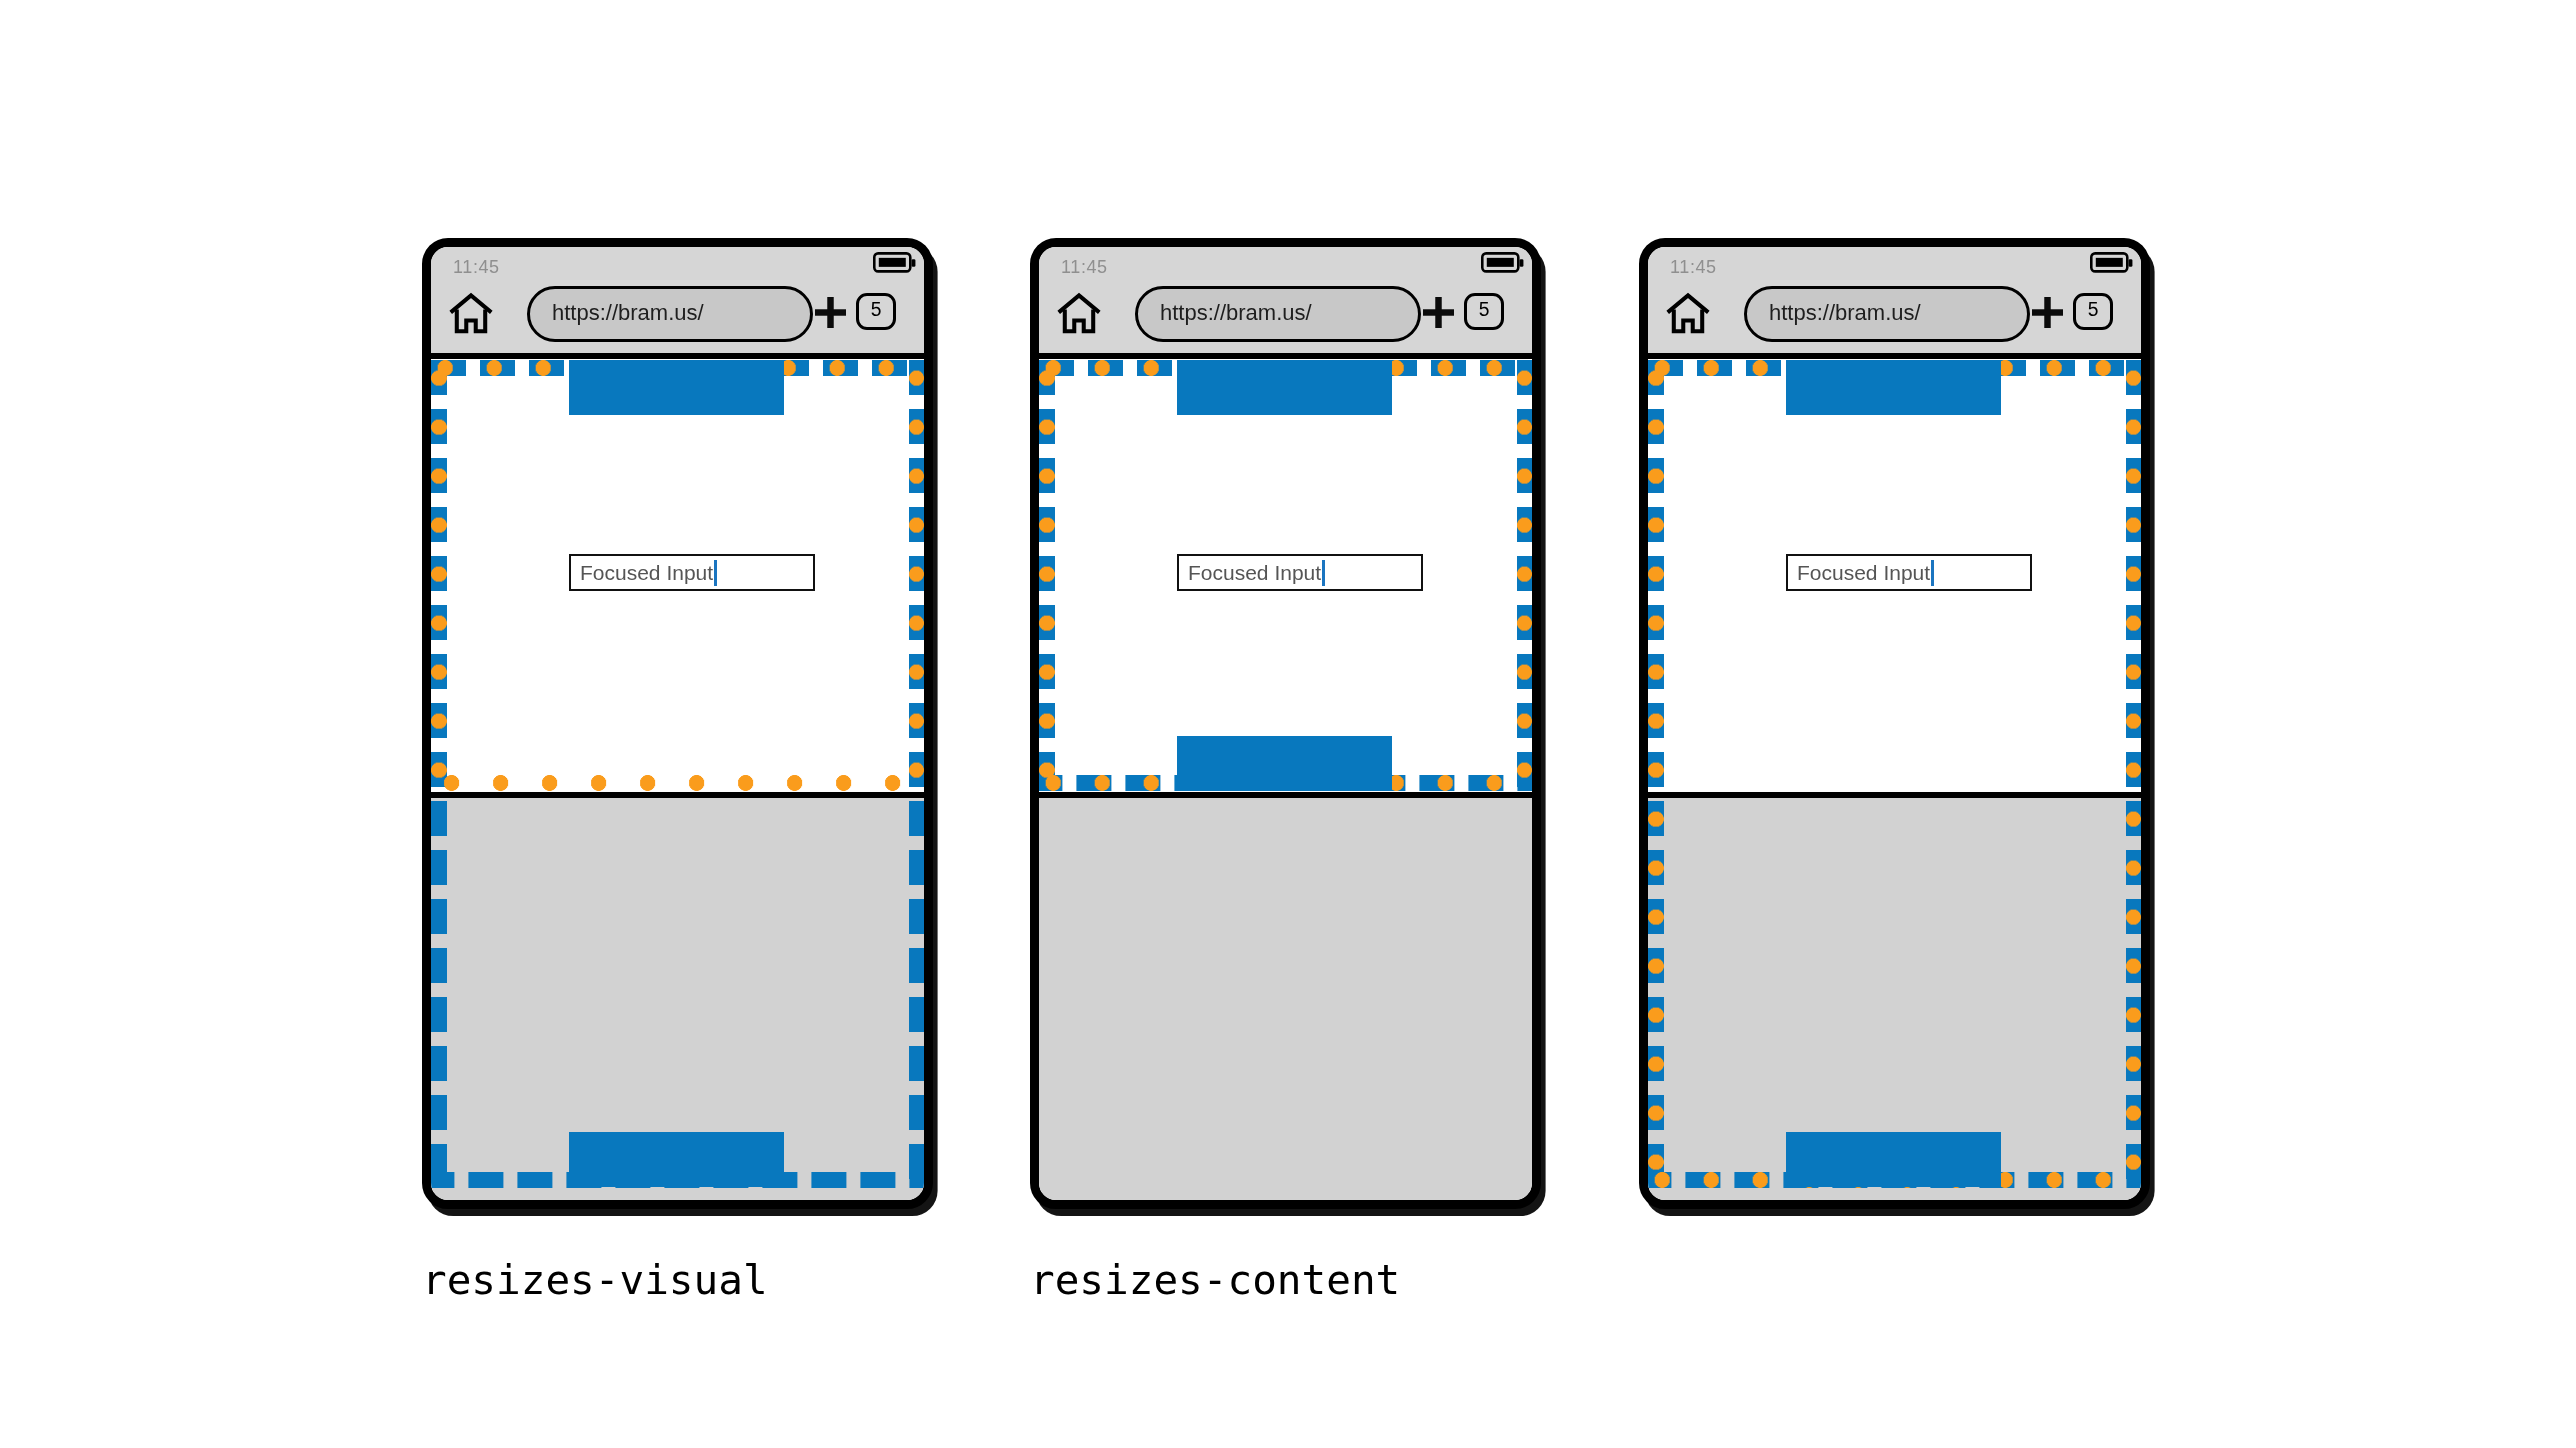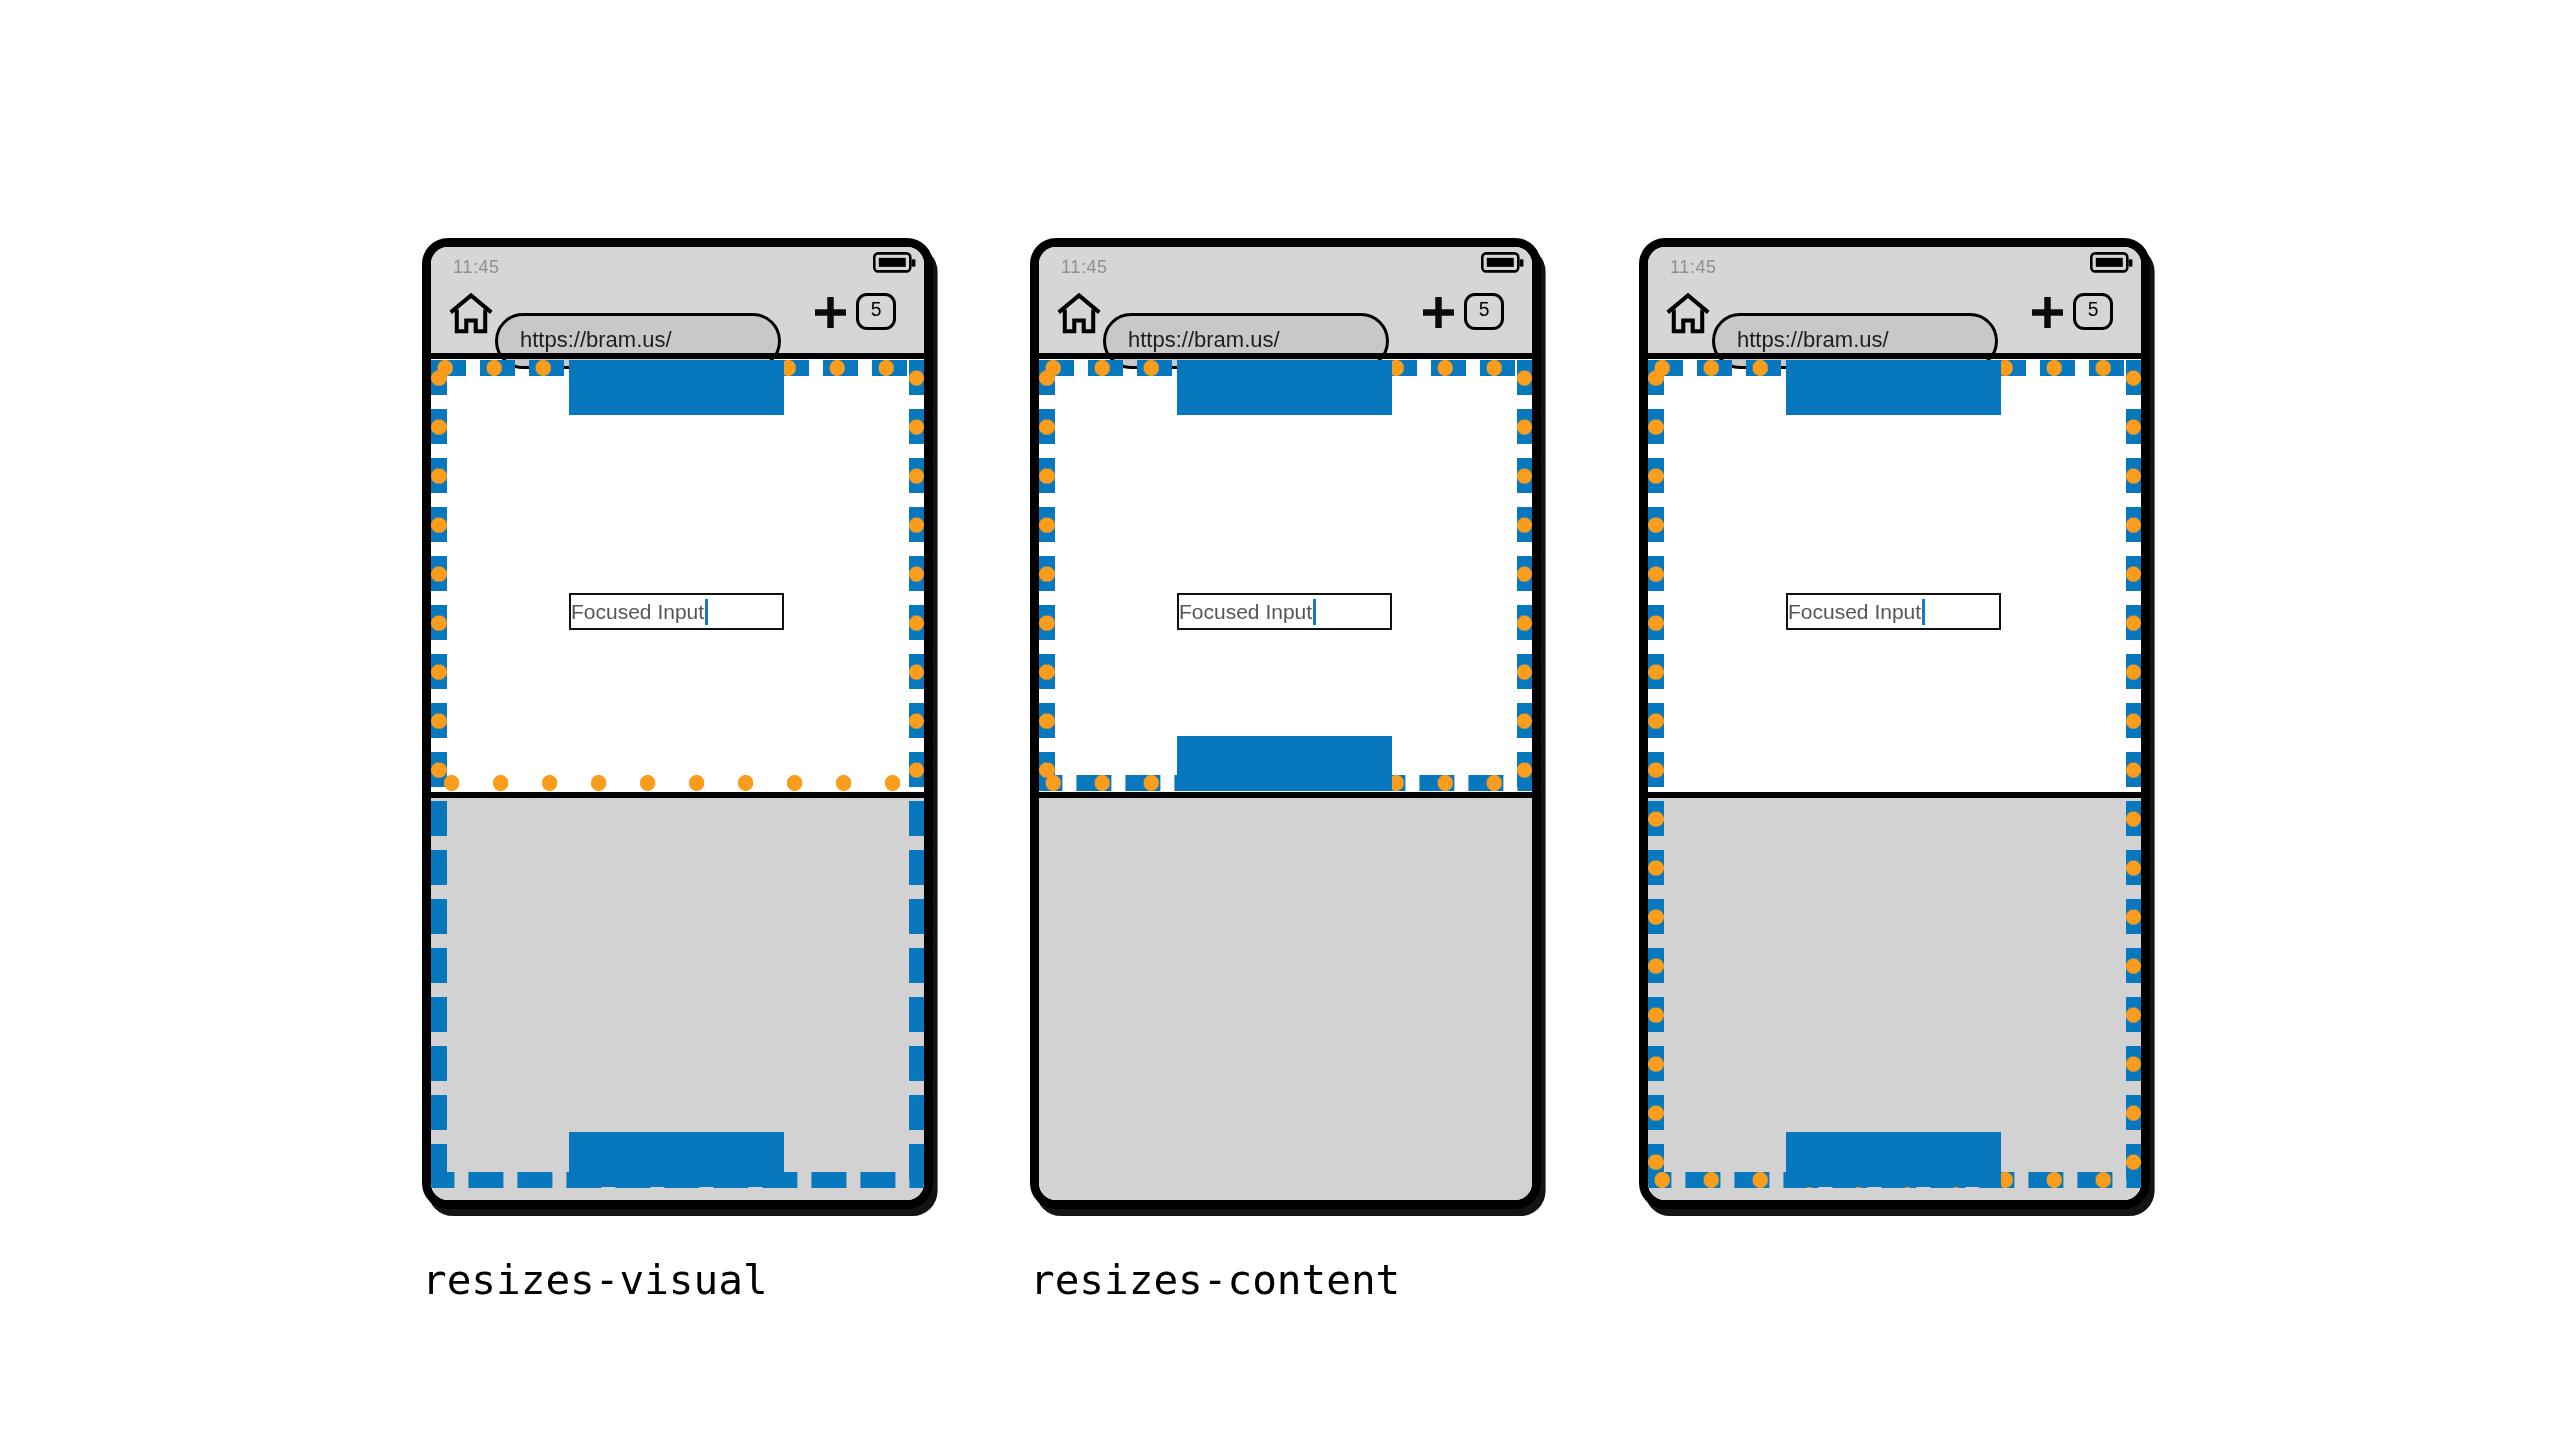--- a/index.html
+++ b/index.html
@@ -23,22 +23,22 @@
     border:9px solid #000;border-radius:26px;overflow:hidden;
     box-shadow:5.2px 7.7px 0 -0.6px rgba(0,0,0,.92);
   }
 
   
   .chrome{position:absolute;left:0;top:0;width:493px;height:106px;background:var(--bar-gray);}
   .time{position:absolute;left:22px;top:10.3px;font-size:18px;color:#8F8F8F;letter-spacing:0.6px;}
   .battery{position:absolute;right:6.4px;top:5.2px;width:45px;height:22px;}
   .home-btn{position:absolute;left:16.7px;top:45px;width:46px;height:42px;}
   .pill{
-    position:absolute;left:64px;top:39px;width:286px;height:56px;
-    background:var(--pill-gray);border:3.2px solid #000;border-radius:28px;margin-top:27px;
+    position:absolute;left:96px;top:39px;width:286px;height:56px;
+    background:var(--pill-gray);border:3.2px solid #000;border-radius:28px;
   }
   .pill span{display:block;padding-left:22px;line-height:47px;font-size:22px;color:#1E1E1E;white-space:nowrap;}
   .plus-btn{position:absolute;left:384px;top:50px;width:31px;height:31px;}
   .tabbox{
     position:absolute;left:425px;top:46px;width:40px;height:37px;
     border:3.9px solid #000;border-radius:11px;background:transparent;
     text-align:center;font-size:19.3px;line-height:28px;color:#000;
   }
   .separator{position:absolute;left:0;top:106px;width:493px;height:6.4px;background:#000;z-index:1;}
 
@@ -70,23 +70,23 @@
   .dots.left{left:0;}
   .dots.right{right:0;}
 
   
   .el{position:absolute;left:138px;width:215px;background:var(--blue);z-index:4;}
   .el.header{top:113px;height:55px;}
   .el.footer{top:var(--footer-top);height:55px;}
 
   
   .finput{
-    position:absolute;left:138px;top:307px;width:215px;height:37px;
+    position:absolute;left:138px;top:307px;width:246px;height:37px;
     background:#fff;border:2.6px solid #111;z-index:5;
-    display:flex;align-items:center;margin-top:39px;
+    display:flex;align-items:center;padding-left:9px;
   }
   .finput .val{font-size:21px;color:#555;white-space:nowrap;}
   .caret{width:2.6px;height:26px;background:#1B75C0;margin-left:1.3px;flex:none;}
 
   
   .p1{--side-dash-h:827px;--side-dots-h:431px;--bottom-dash-top:925px;--bottom-dots-top:528px;--footer-top:885px;}
   .p1 .dots.bottom{background-position:-3.9px 0;}
   .p2{--side-dash-h:431px;--side-dots-h:431px;--bottom-dash-top:528px;--bottom-dots-top:528px;--footer-top:489px;}
   .p3{--side-dash-h:827px;--side-dots-h:827px;--bottom-dash-top:925px;--bottom-dots-top:925px;--footer-top:885px;}
 

